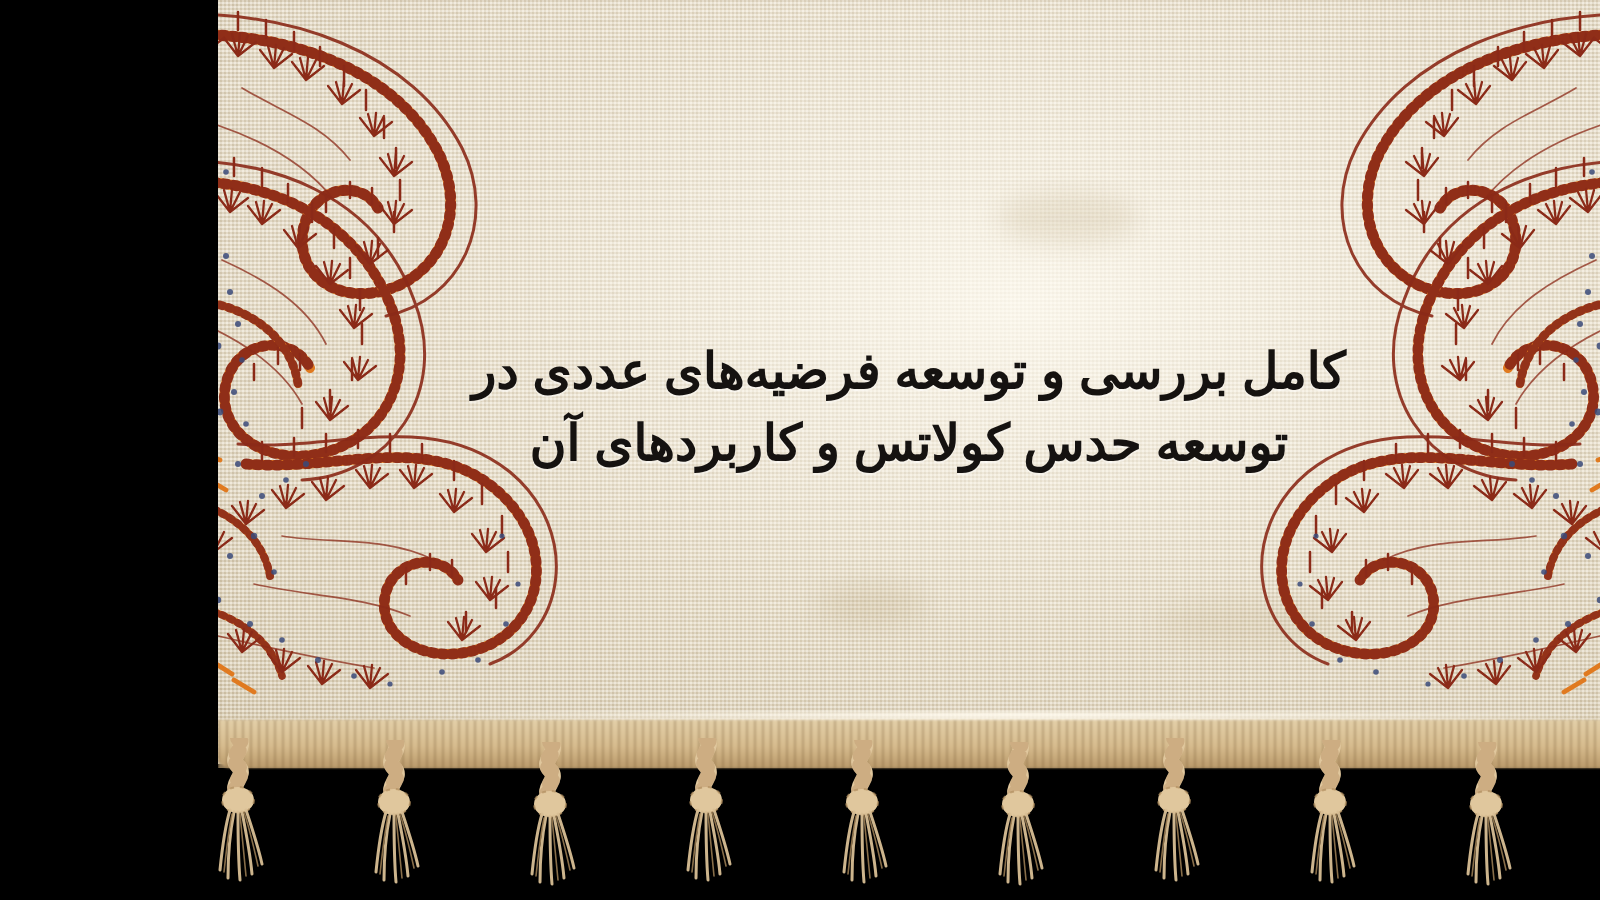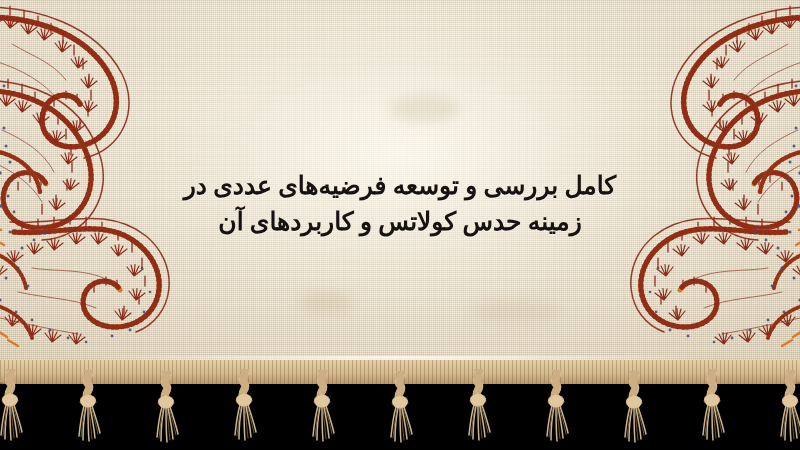--- a/index.html
+++ b/index.html
@@ -1,21 +1,21 @@
 <!DOCTYPE html>
 <html lang="fa" dir="rtl"><head>
 <meta charset="utf-8">
 <style>
   html,body{margin:0;padding:0;background:#000;}
   #stage{
     position:relative;
-    width:800px;height:450px;
+    width:691px;height:450px;
     overflow:hidden;
     background:#000;
-    font-family:Liberation Serif, serif;
+    font-family:Liberation Sans, sans-serif;
   }
 
   
   .fabric{
     position:absolute;
     left:0;top:0;width:800px;height:382px;
     background-color:#e6dcc6;
     background-image:
       
       radial-gradient(ellipse 560px 300px at 50% 40%, rgba(255,252,243,.85) 0%, rgba(246,239,224,.35) 55%, rgba(214,200,174,.18) 100%),
@@ -365,21 +365,21 @@
         <g stroke="#e07a20" stroke-width="2.4">
           <path d="M-6 216 l12 6 M-4 226 l13 4 M0 238 l12 7"></path>
           <path d="M4 330 l11 7 M16 340 l10 6"></path>
         </g>
       </g>
     </svg>
   </div>
 
   <div class="title">
     <span class="ln">کامل بررسی و توسعه فرضیه‌های عددی در</span>
-    <span class="ln">زمینه حدس کولاتس و کاربردهای آن</span>
+    <span class="ln">توسعه حدس کولاتس و کاربردهای آن</span>
   </div>
 
   <div class="blackout"></div>
 
   <div class="fringe">
     <div class="band"></div>
     <div id="tassels">
         <div class="tassel" style="left: -7px; top: 9px;">
           <svg viewBox="0 0 34 78" xmlns="http://www.w3.org/2000/svg">
             <g stroke="#c8a877" stroke-width="1" fill="none">

